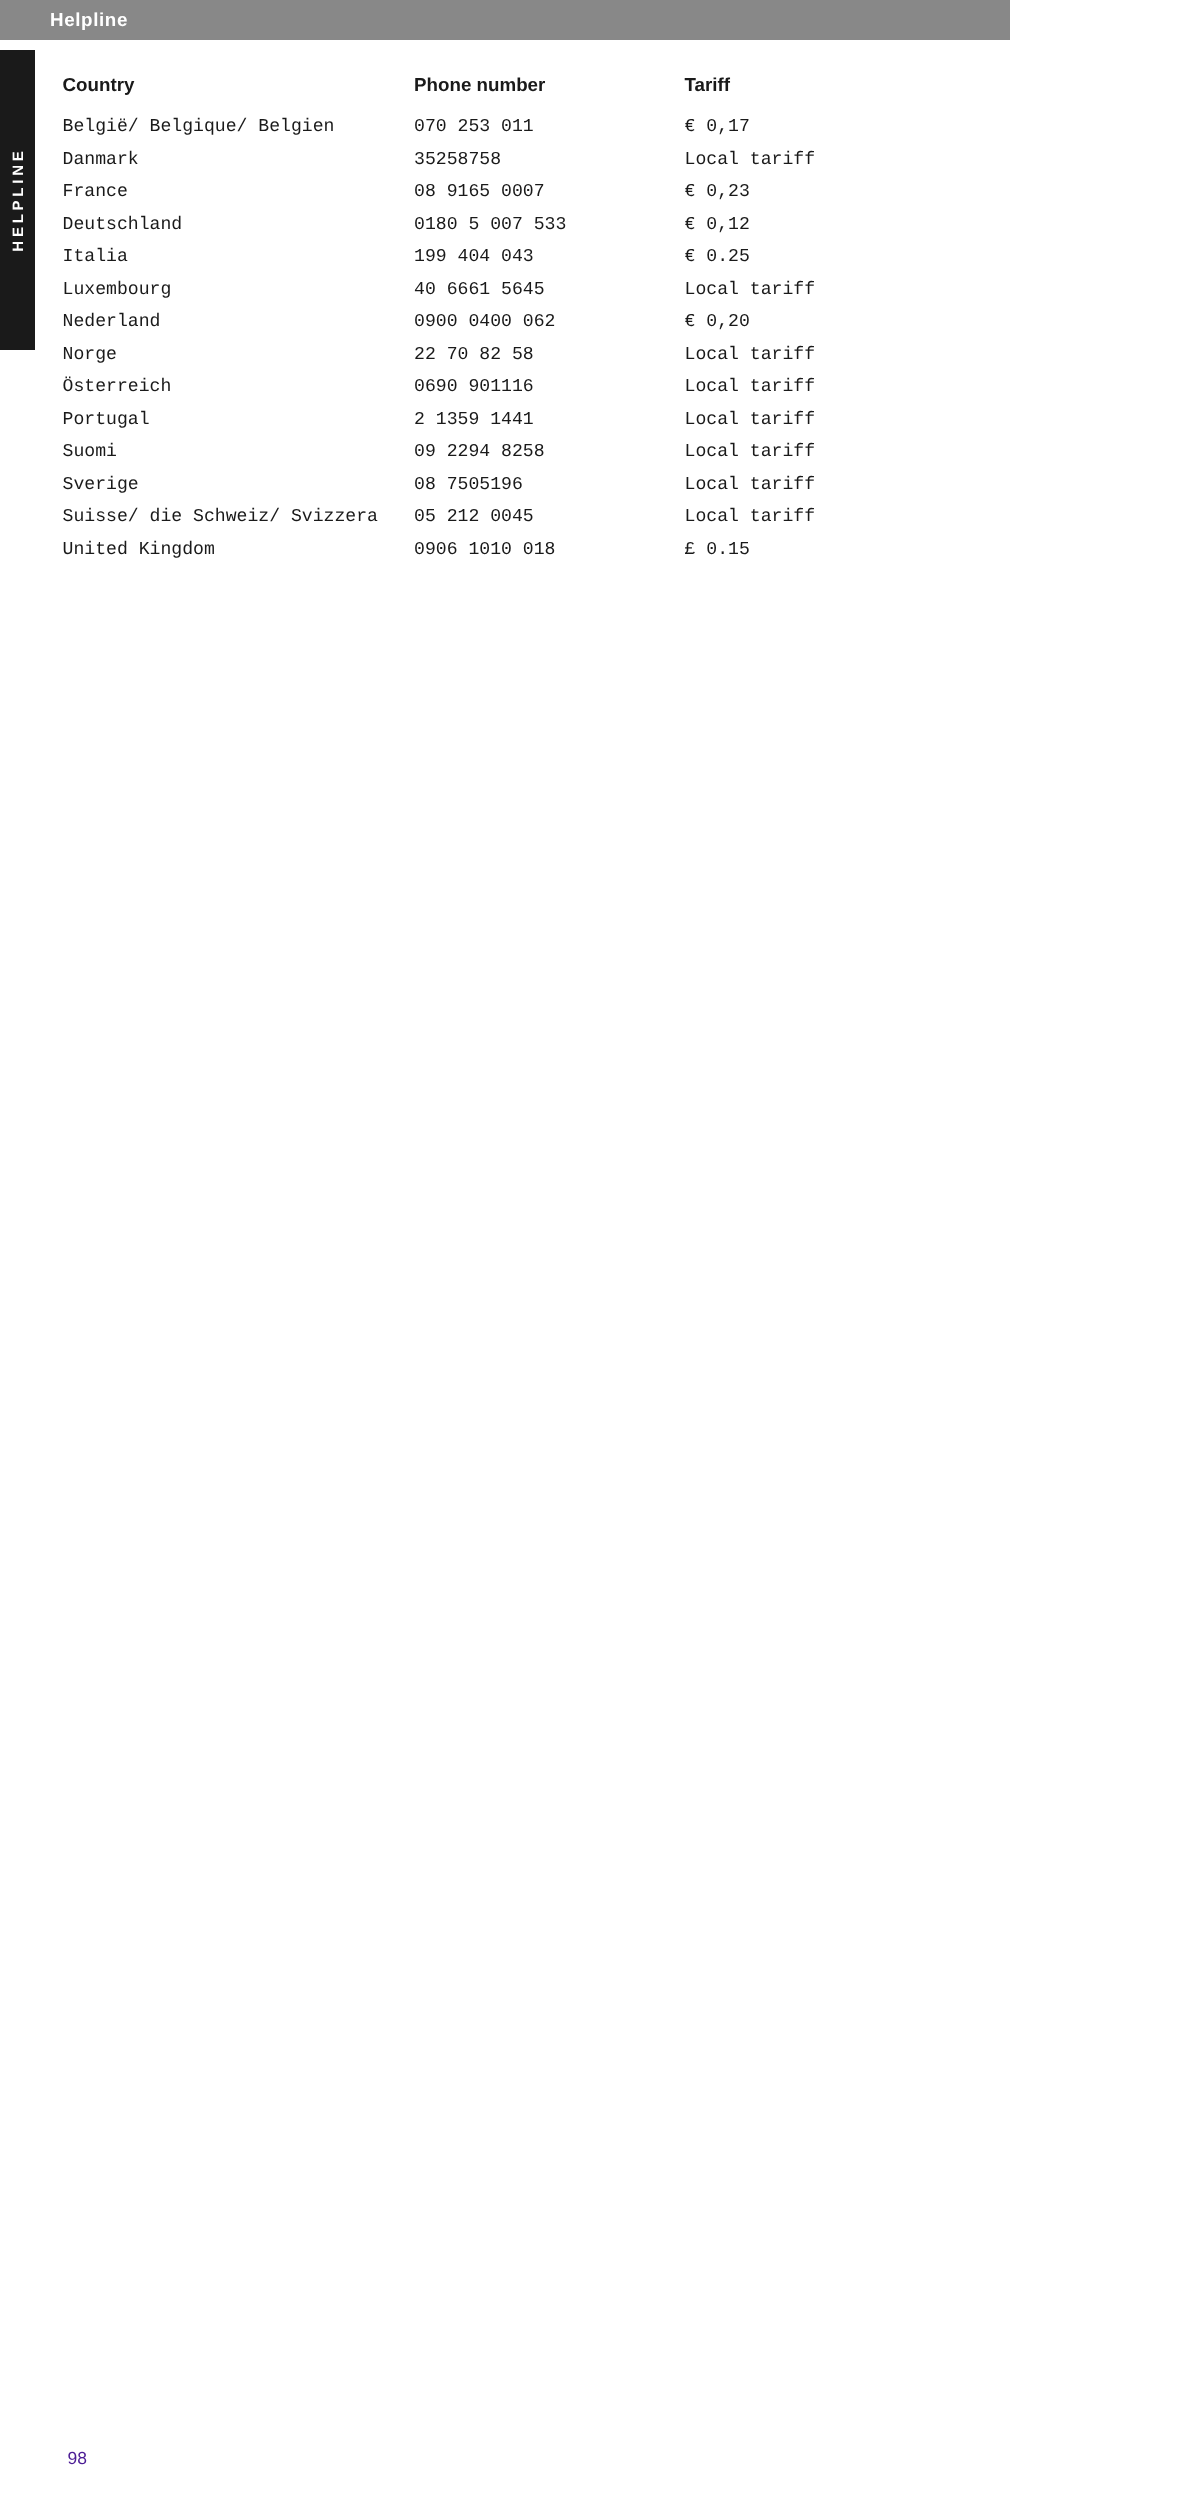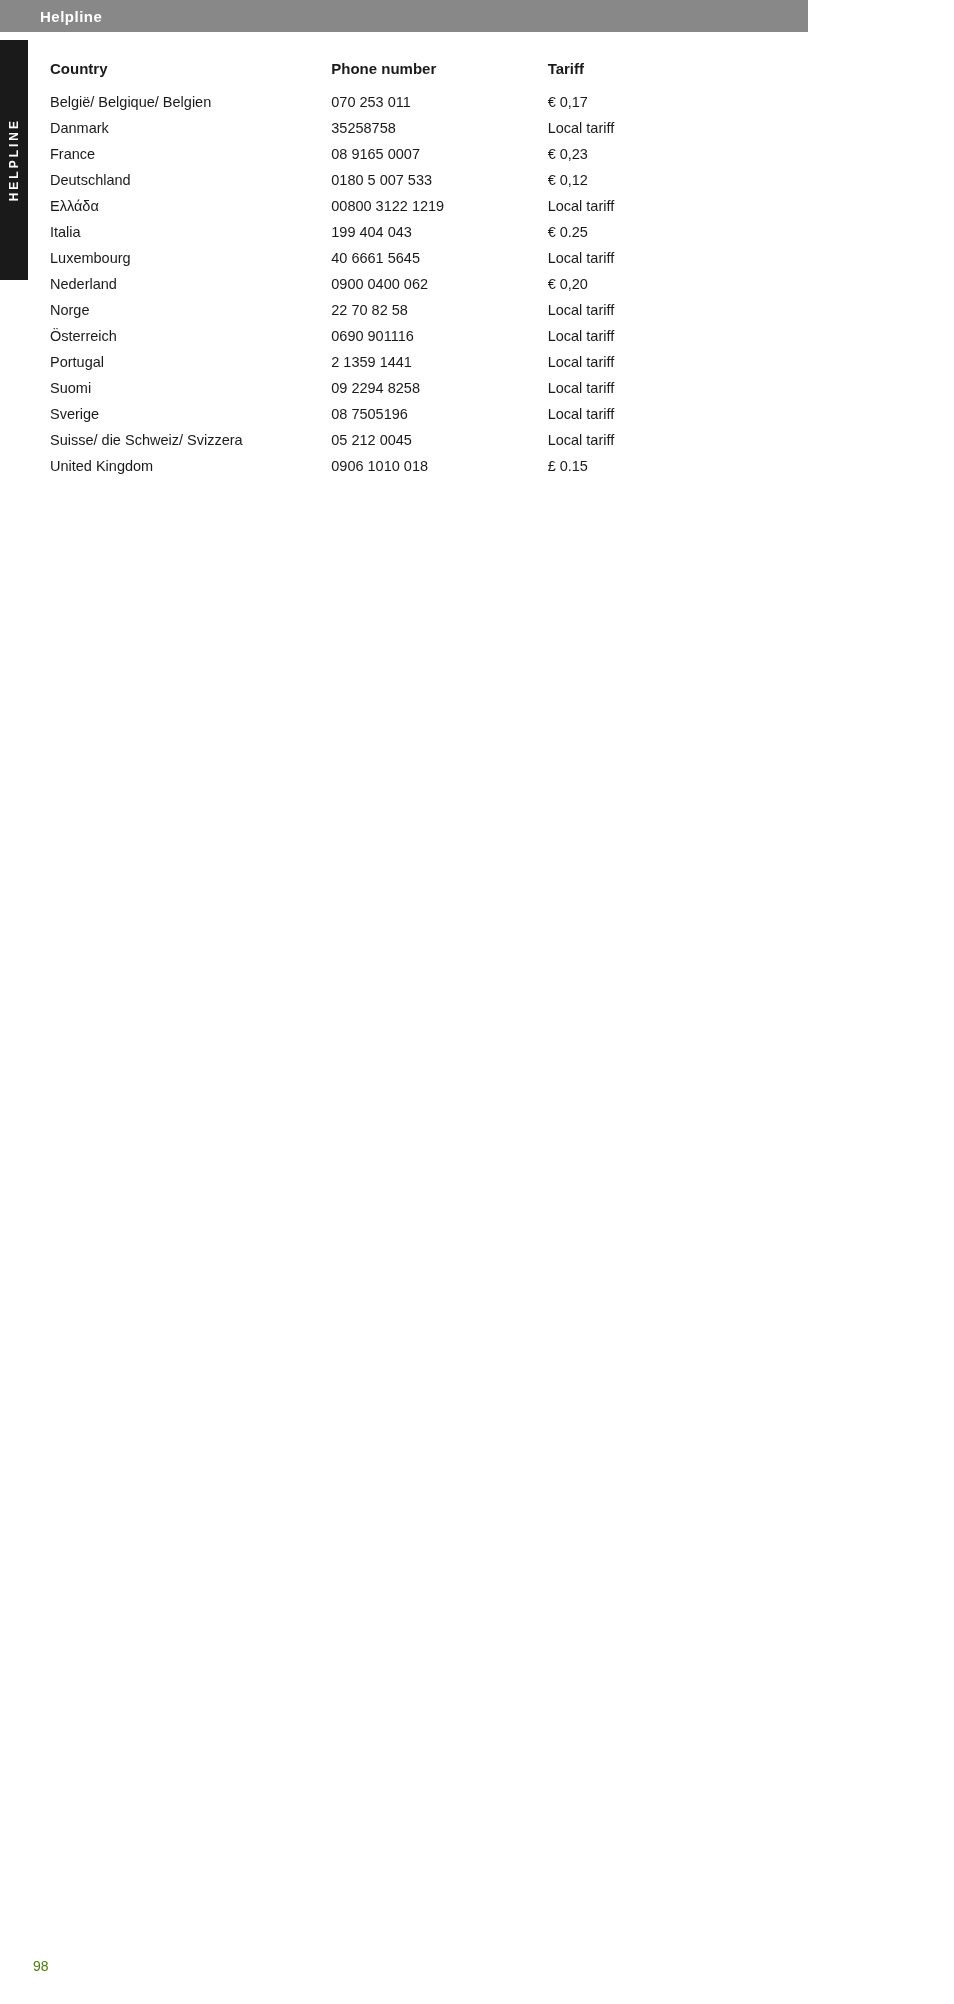--- a/index.html
+++ b/index.html
@@ -81,20 +81,21 @@
       font-size: 15px;
       text-align: left;
       padding: 8px 10px 12px 0;
       border-bottom: none;
     }
 
     .helpline-table tbody tr td {
       padding: 5px 10px 5px 0;
       font-size: 14.5px;
       vertical-align: top;
+      font-family: Liberation Mono, monospace;
     }
 
     .helpline-table thead tr th:first-child,
     .helpline-table tbody tr td:first-child {
       width: 260px;
     }
 
     .helpline-table thead tr th:nth-child(2),
     .helpline-table tbody tr td:nth-child(2) {
       width: 200px;
@@ -102,23 +103,23 @@
 
     .helpline-table thead tr th:nth-child(3),
     .helpline-table tbody tr td:nth-child(3) {
       width: 200px;
     }
 
     
     .page-number {
       position: absolute;
       bottom: 30px;
-      left: 33px;
+      left: 54px;
       font-size: 14px;
-      color: #4d7c0f;
+      color: #4c1d95;
     }
   </style>
 </head>
 <body>
 
 <div class="page-container">
 
   <div class="header-bar">
     <h1>Helpline</h1>
   </div>
@@ -151,25 +152,20 @@
             <td>France</td>
             <td>08 9165 0007</td>
             <td>€ 0,23</td>
           </tr>
           <tr>
             <td>Deutschland</td>
             <td>0180 5 007 533</td>
             <td>€ 0,12</td>
           </tr>
           <tr>
-            <td>Ελλάδα</td>
-            <td>00800 3122 1219</td>
-            <td>Local tariff</td>
-          </tr>
-          <tr>
             <td>Italia</td>
             <td>199 404 043</td>
             <td>€ 0.25</td>
           </tr>
           <tr>
             <td>Luxembourg</td>
             <td>40 6661 5645</td>
             <td>Local tariff</td>
           </tr>
           <tr>

